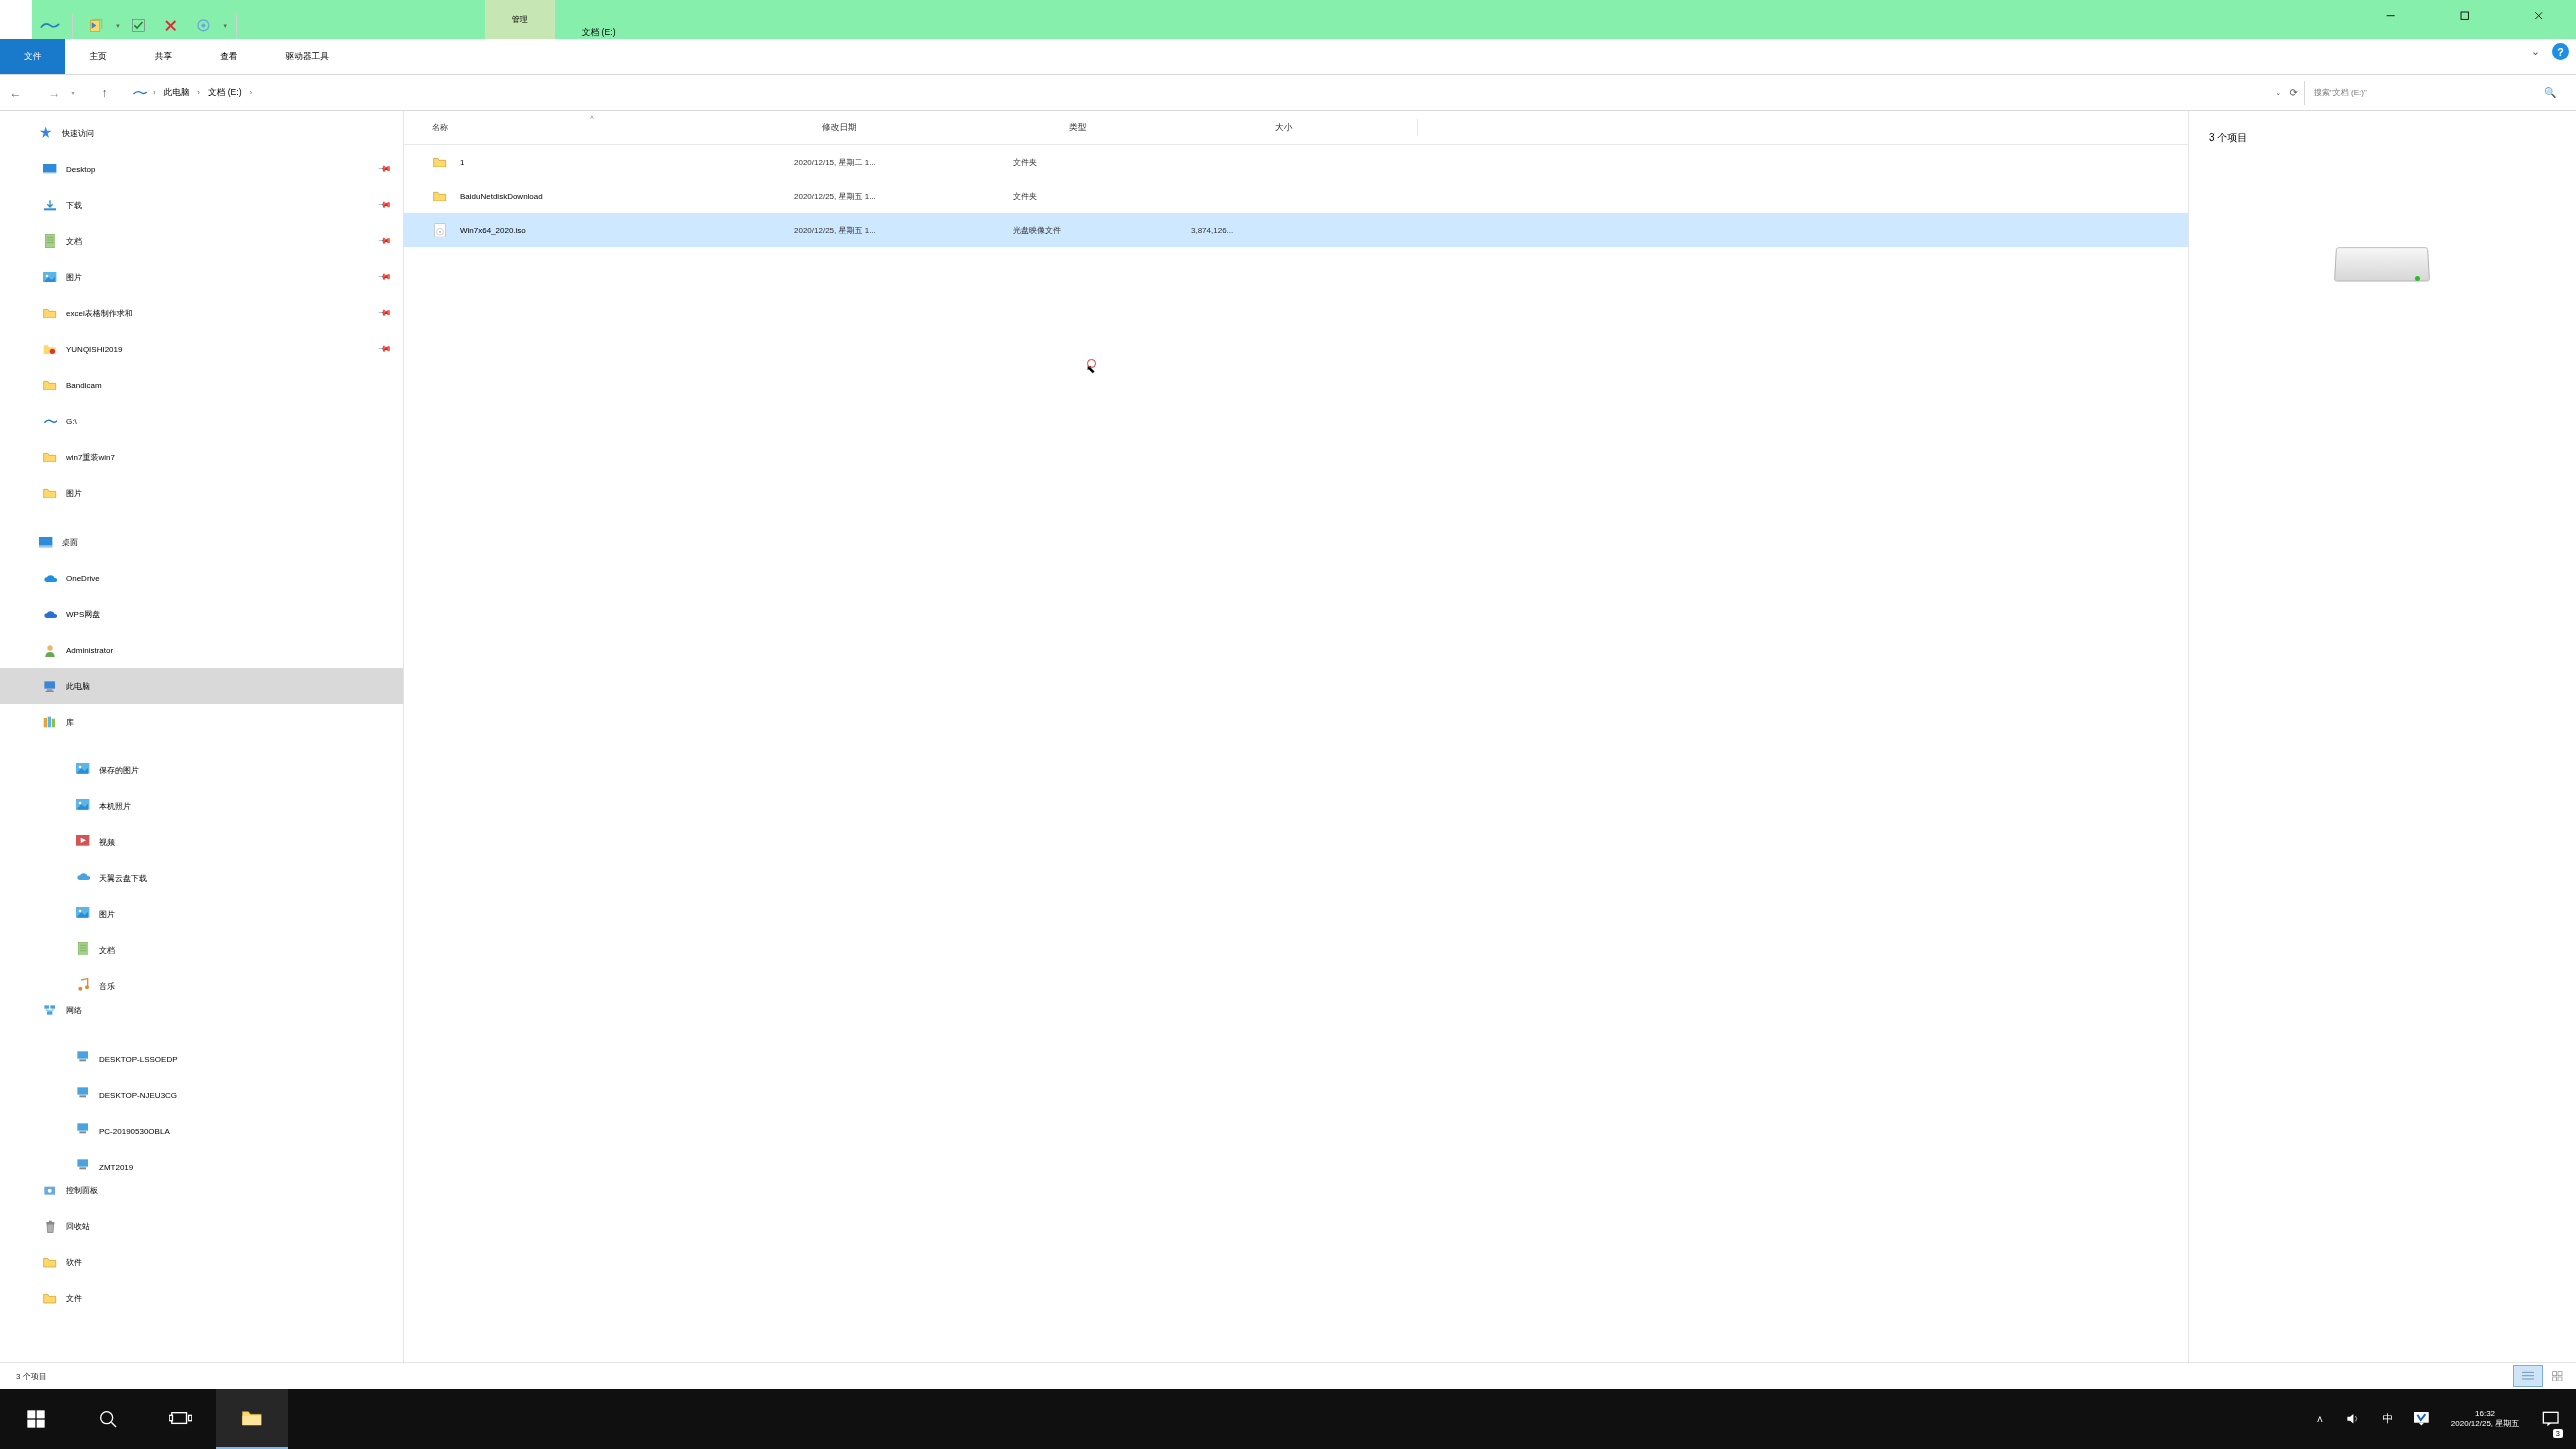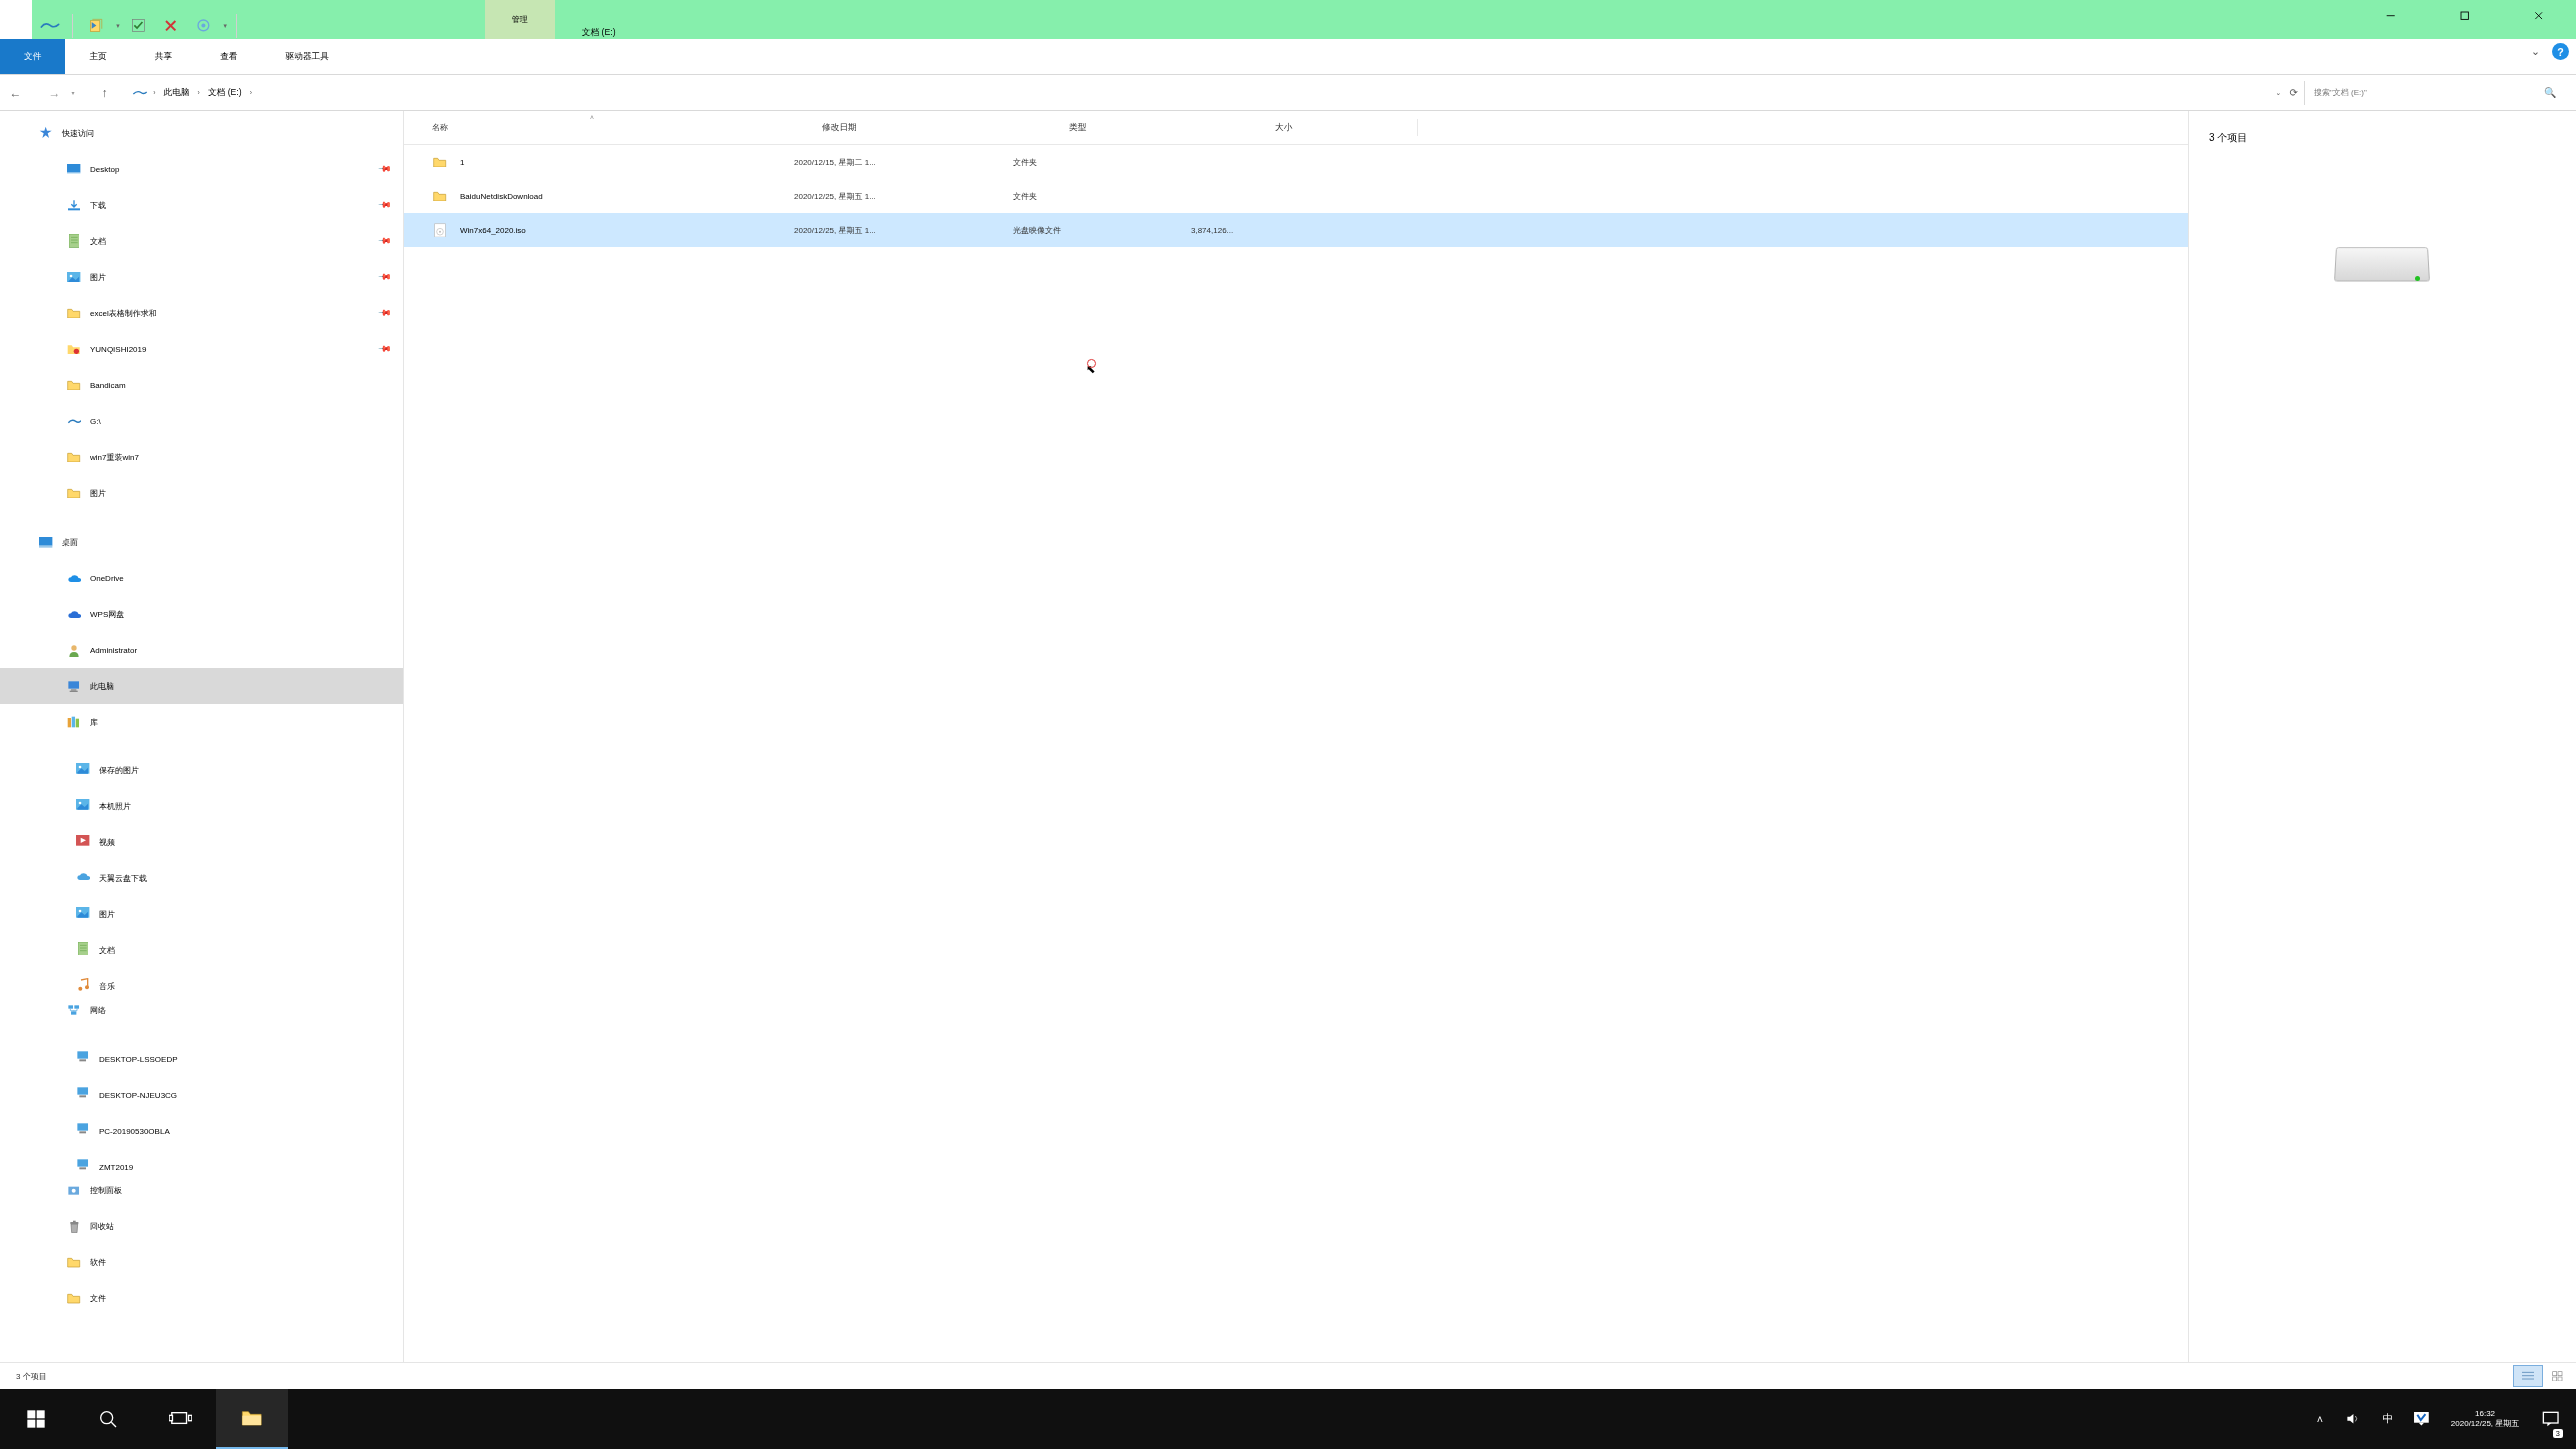--- a/index.html
+++ b/index.html
@@ -35,21 +35,21 @@
 .crumbs .seg { font-size:8.7px; color:#000; padding:0 2.7px; }
 .crumbs .chev { font-size:6.7px; color:#555; padding:0 2.7px; }
 .crumbs .caret { position:absolute; right:295px; font-size:6.7px; color:#555; }
 .refresh { position:absolute; right:278px; color:#555; font-size:10px; }
 .sbox { position:absolute; right:9.4px; width:263px; height:24px; border-left:0.7px solid #d9d9d9; display:flex; align-items:center; padding:0 9.4px; color:#777; }
 .sbox .mag { position:absolute; right:9.4px; color:#555; font-size:10px; }
 
 .body { flex:1; display:flex; min-height:0; }
 .navpane { width:404px; border-right:0.7px solid #e5e5e5; overflow:auto; padding-top:4px; }
 .nrow { height:36px; display:flex; align-items:center; gap:8px; padding-left:38px; font-size:8.7px; position:relative; }
-.nrow.l2 { padding-left:66px; }
+.nrow.l2 { padding-left:42px; }
 .nrow.l3 { padding-left:75px;align-items:flex-end; }
 .nrow.sel { background:#d9d9d9; }
 .nrow .pin { position:absolute; right:12px; color:#8a8a8a; font-size:8.7px; transform:rotate(45deg); }
 .nrow .ic { width:16px; height:16px; display:inline-flex; align-items:center; justify-content:center; flex-shrink:0; }
 .spacer { height:13.4px; }
 
 .list { flex:1; position:relative; }
 .lhdr { height:34px; display:flex; align-items:center; border-bottom:0.7px solid #e8e8e8; padding-left:28px;gap:28px; }
 .lhdr .col { font-size:8.7px; color:#333; }
 .lhdr .nm { width:362px; position:relative; }

